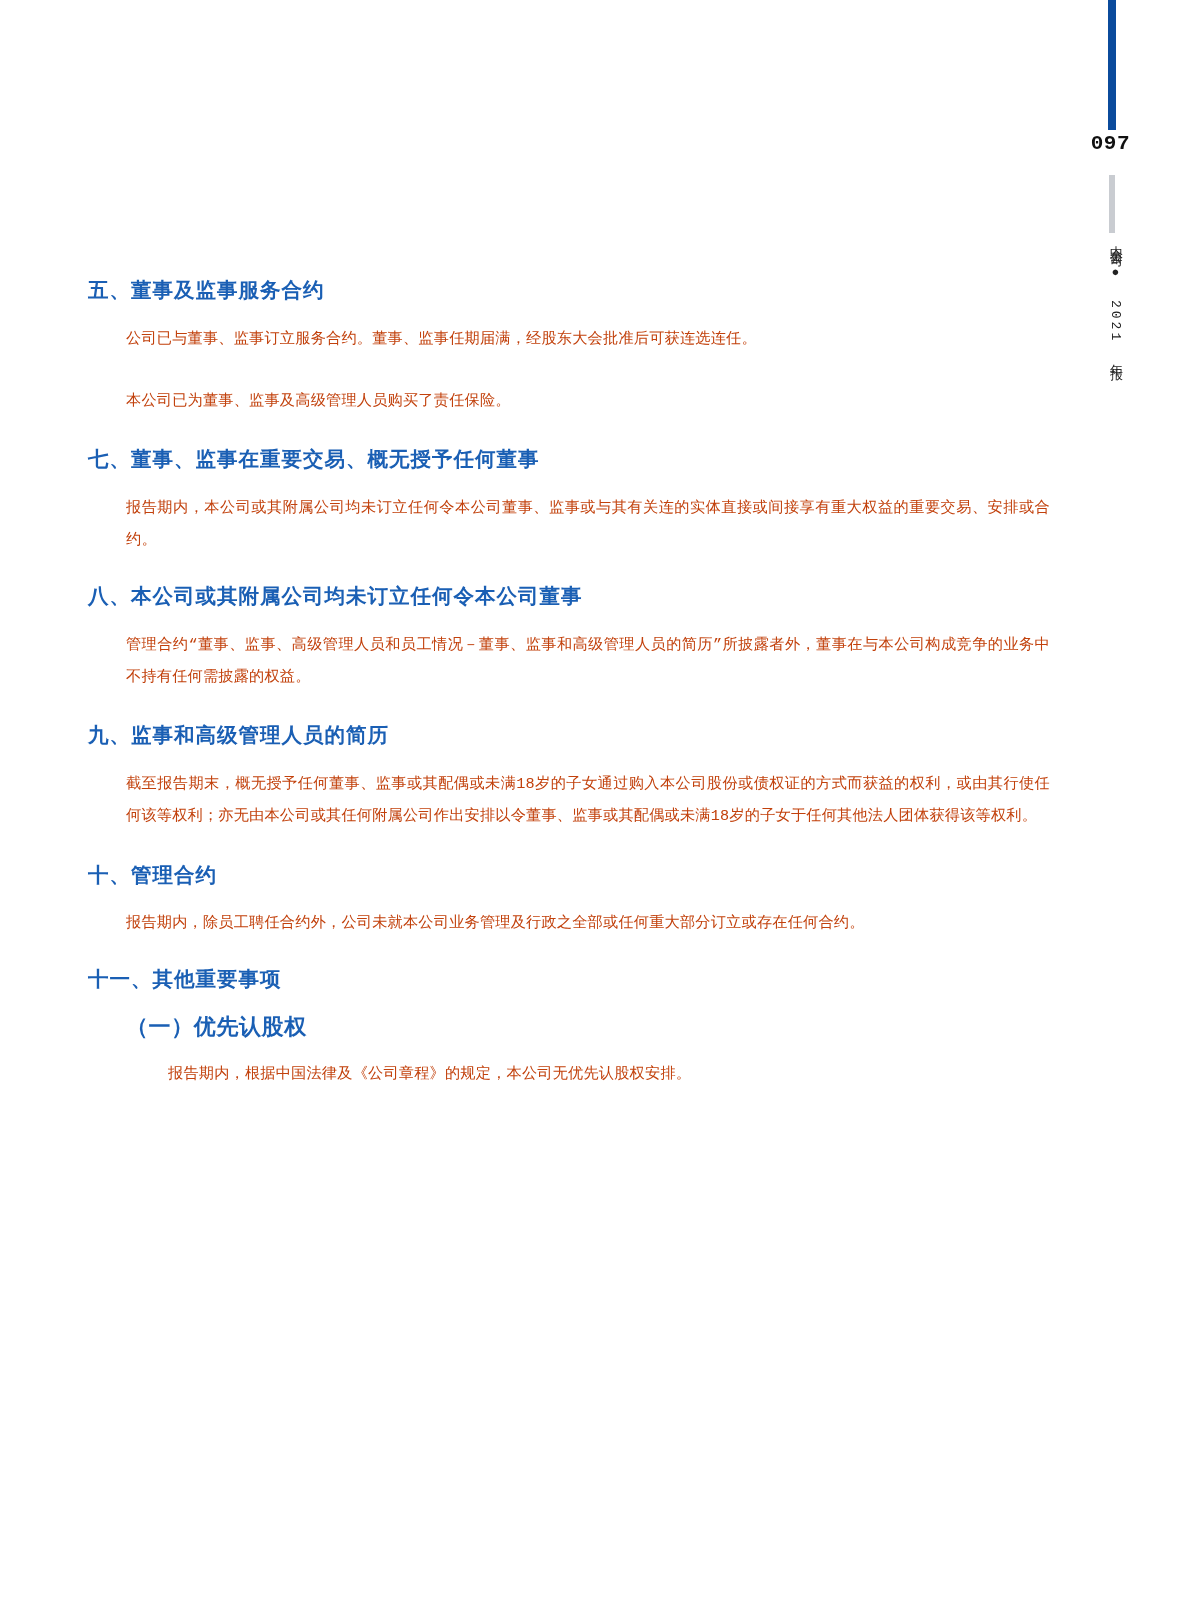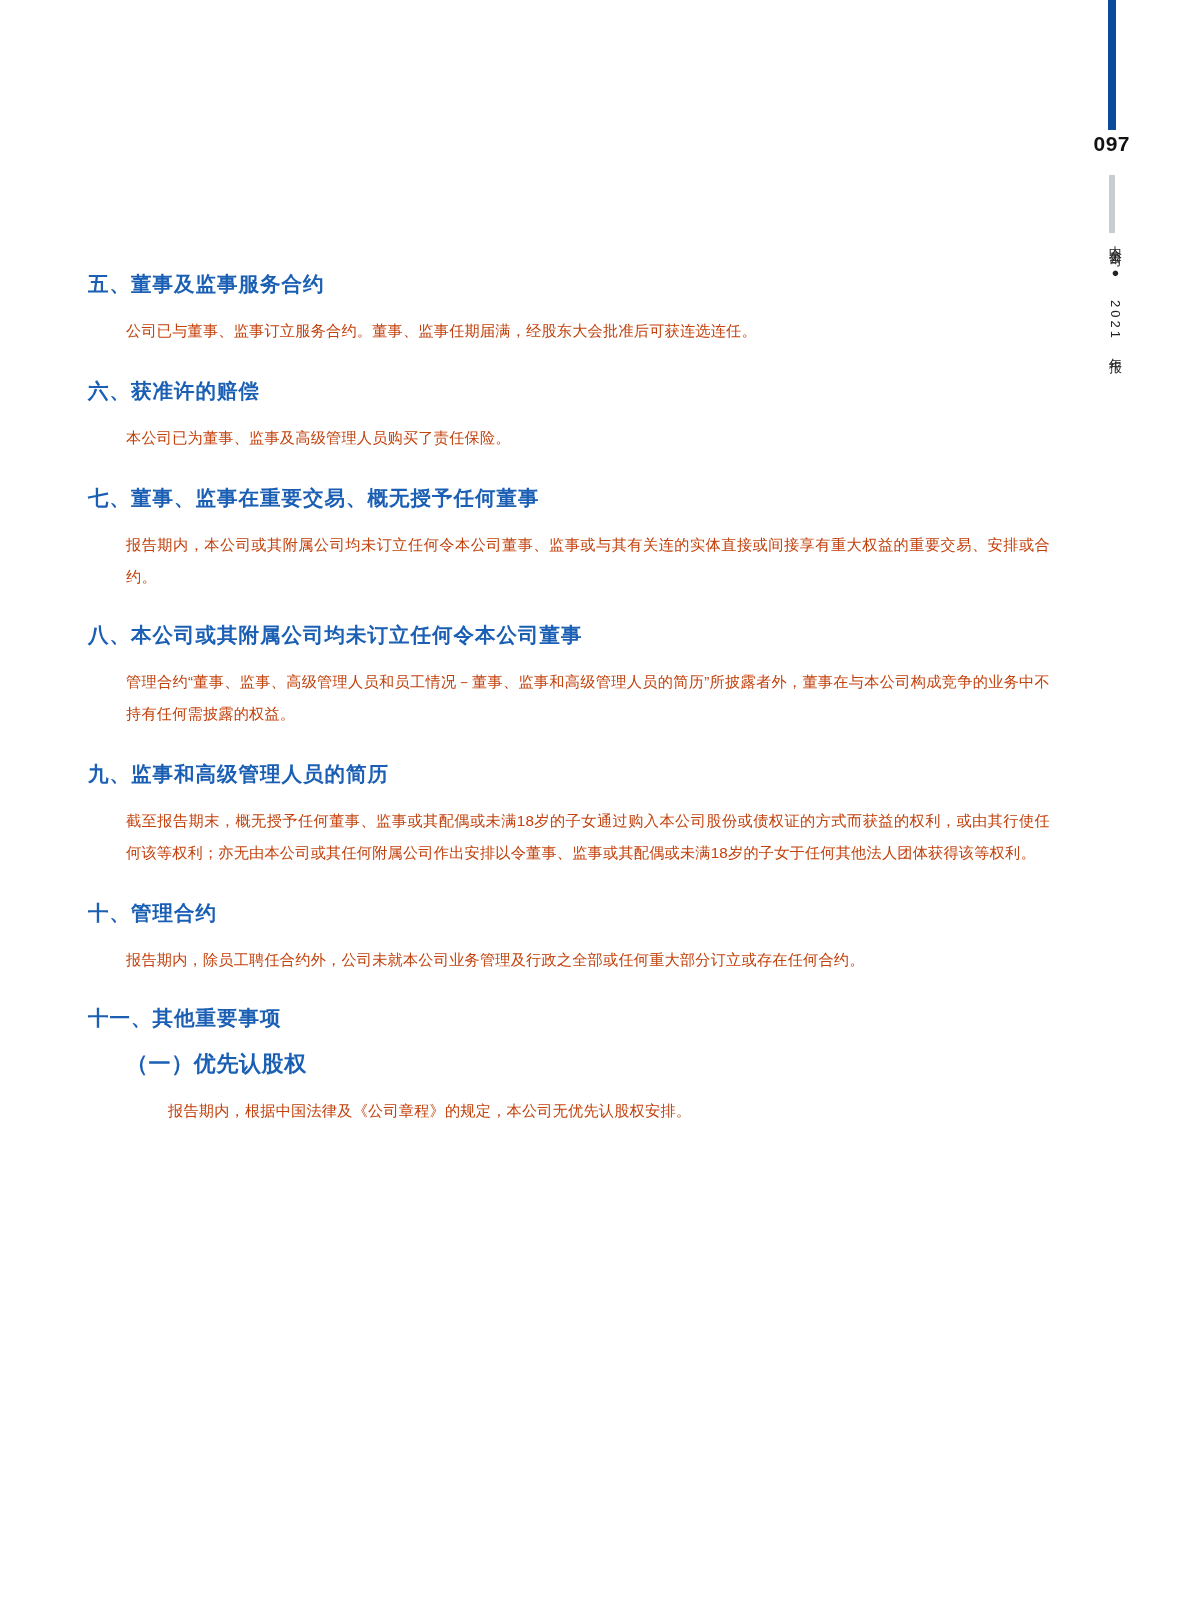--- a/index.html
+++ b/index.html
@@ -5,21 +5,21 @@
   html, body {
     margin: 0;
     padding: 0;
     background: #ffffff;
   }
   .page {
     position: relative;
     width: 1190px;
     height: 1438px;
     background: #ffffff;
-    font-family: Liberation Sans, sans-serif;
+    font-family: Liberation Mono, monospace;
     overflow: hidden;
   }
 
   
   .side-rail {
     position: absolute;
     top: 0;
     right: 72px;
     width: 10px;
     height: 100%;
@@ -73,21 +73,21 @@
     position: absolute;
     left: 88px;
     top: 262px;
     width: 962px;
   }
 
   h2.section-heading {
     font-size: 20.5px;
     font-weight: bold;
     color: #1a5fb4;
-    margin: 8px 0 14px 0;
+    margin: 16px 0 14px 0;
     letter-spacing: 1px;
     line-height: 1.4;
   }
   .section {
     margin-bottom: 26px;
   }
   .para {
     font-size: 15.2px;
     color: #c2410c;
     line-height: 2.12;
@@ -139,21 +139,20 @@
   </div>
 
   <div class="content">
 
     <div class="section s-5">
       <h2 class="section-heading">五、董事及监事服务合约</h2>
       <p class="para">公司已与董事、监事订立服务合约。董事、监事任期届满，经股东大会批准后可获连选连任。</p>
     </div>
 
     <div class="section s-6">
-      <h2 class="section-heading">六、获准许的赔偿</h2>
       <p class="para">本公司已为董事、监事及高级管理人员购买了责任保险。</p>
     </div>
 
     <div class="section s-7">
       <h2 class="section-heading">七、董事、监事在重要交易、概无授予任何董事</h2>
       <p class="para">报告期内，本公司或其附属公司均未订立任何令本公司董事、监事或与其有关连的实体直接或间接享有重大权益的重要交易、安排或合约。</p>
     </div>
 
     <div class="section s-8">
       <h2 class="section-heading">八、本公司或其附属公司均未订立任何令本公司董事</h2>

